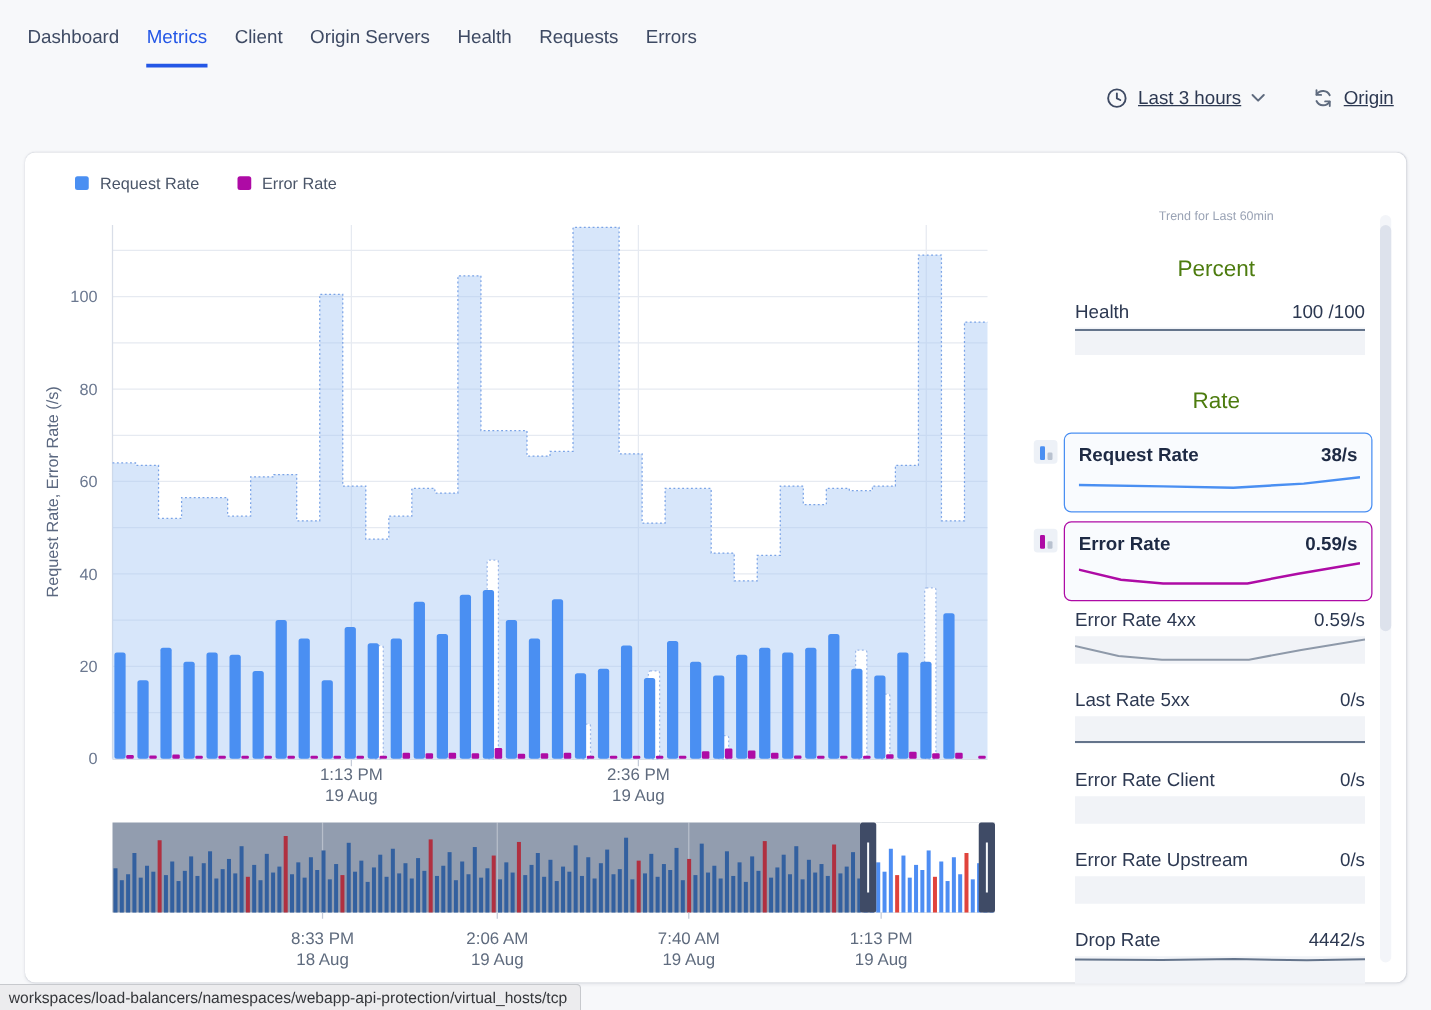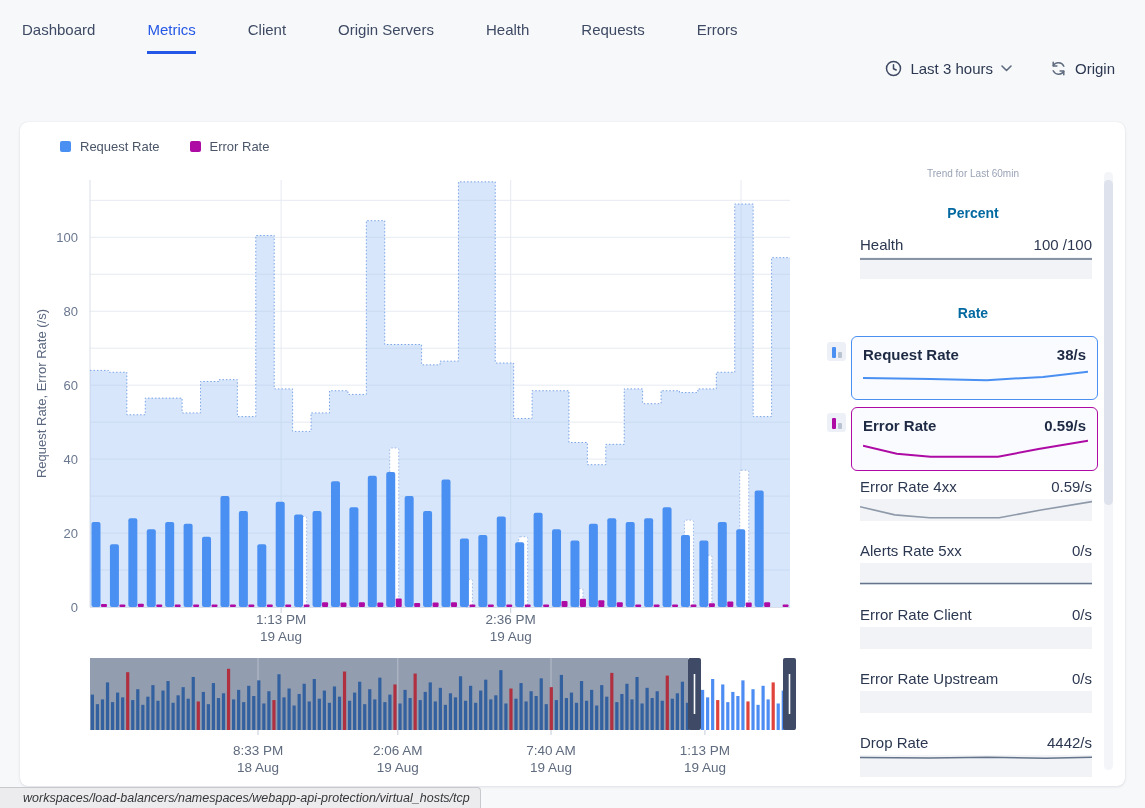--- a/index.html
+++ b/index.html
@@ -2,59 +2,59 @@
 <html><head>
 <meta charset="utf-8">
 <style>
   * { box-sizing: border-box; margin: 0; padding: 0; }
   html,body { width:1145px; height:808px; }
   body {
     font-family: "Liberation Sans", sans-serif;
     background:#f7f8fa; position:relative; overflow:hidden; color:#2c3851;
   }
   
-  .nav { position:absolute; top:0; left:0; right:0; padding:21px 0 0 22px; display:flex; gap:52px; }
+  .nav { position:absolute; top:0; left:0; right:0; padding:21px 0 0 22px; display:flex; gap:22px; }
   .tab { font-size:15px; font-weight:500; color:#3e4a63; padding-bottom:13px; cursor:pointer; white-space:nowrap; }
   .tab.active { color:#2457e6; font-weight:400; border-bottom:3px solid #2457e6; }
   
-  .toolbar { position:absolute; top:60px; right:30px; display:flex; align-items:center; gap:38px; }
+  .toolbar { position:absolute; top:70px; right:30px; display:flex; align-items:center; gap:38px;text-decoration:underline; }
   .tool-btn { display:flex; align-items:center; gap:8px; font-size:15px; color:#2c3851; cursor:pointer; }
   .tool-btn svg { display:block; }
   
   .card { position:absolute; left:20px; top:122px; width:1105px; height:664px;
           background:#fff; border-radius:8px; box-shadow:0 1px 3px rgba(30,42,68,.10), 0 0 1px rgba(30,42,68,.14);text-align:center; }
   .legend { position:absolute; left:40px; top:17px; display:flex; gap:30px; }
   .legend-item { display:flex; align-items:center; gap:9px; font-size:13px; color:#4a5568; cursor:pointer; }
   .legend-swatch { width:11px; height:11px; border-radius:2px; }
   .chart-svg { position:absolute; left:0; top:0; }
   
   .sidebar { position:absolute; left:788px; top:0; width:310px; height:664px; }
   .trend-title { padding:46px 0 0 20px; font-size:10px; color:#9aa3b5; }
-  .section-heading { margin:26px 0 15px 20px; font-size:14px; font-weight:700; color:#0369a1; }
+  .section-heading { margin:26px 0 15px 20px; font-size:18px; font-weight:400; color:#4d7c0f; }
   .metric-item { position:relative; margin:0 0 21px 52px; width:232px; cursor:pointer; }
   .metric-item.cardstyle { margin-left:43px; width:247px; border:1.5px solid; border-radius:6px;
                            padding:9px 11px 10px; background:#f9fbfe; margin-bottom:7px; }
   .metric-head { display:flex; justify-content:space-between; align-items:baseline; font-size:15px; color:#2c3851; margin-bottom:4px; }
   .metric-label { font-weight:400; }
   .metric-value { font-weight:400; }
   .cardstyle .metric-label, .cardstyle .metric-value { font-weight:700; color:#1e2a44; }
   .spark { position:relative; height:22px; }
   .metric-item:not(.cardstyle) .spark { background:#f1f3f7; }
   .spark svg { position:absolute; left:0; top:0; }
   .mini-icon { position:absolute; left:-25px; top:5px; width:19px; height:19px; background:#edf1f7;
                border-radius:3px; display:flex; align-items:flex-end; justify-content:center; gap:2px; padding-bottom:3px; }
   .mini-icon .b1 { width:4px; height:11px; border-radius:1px; }
   .mini-icon .b2 { width:4px; height:6px; border-radius:1px; background:#b9c2d0; }
   
   .scroll-track { position:absolute; right:5px; top:50px; width:9px; height:598px; background:#f3f5f9; border-radius:5px; }
   .scroll-thumb { position:absolute; left:0; top:8px; width:9px; height:325px; background:#dde2ec; border-radius:5px; cursor:pointer; }
   
   .status-bar { position:absolute; left:-1px; bottom:0; height:21px; background:#ececee;
                 border:1px solid #c7c9cd; border-bottom:none; border-left:none; border-top-right-radius:4px;
-                font-size:12.5px; color:#35373b; padding:3px 10px 0 24px; white-space:nowrap;font-style:italic; }
+                font-size:12.5px; color:#35373b; padding:3px 10px 0 8px; white-space:nowrap; }
 </style>
 </head>
 <body>
 
 <nav class="nav" id="nav">
     <div class="tab">Dashboard</div>
     <div class="tab active">Metrics</div>
     <div class="tab">Client</div>
     <div class="tab">Origin Servers</div>
     <div class="tab">Health</div>
@@ -432,21 +432,21 @@
             <span class="metric-value">0.59/s</span>
           </div>
           <div class="spark">
             <svg width="232" height="22">
               <polyline points="0,7.699999999999999 34.8,15.84 69.6,18.7 139.2,18.7 180.96,11 232,2.6399999999999997" fill="none" stroke="#8e99a9" stroke-width="1.6"></polyline>
             </svg>
           </div>
         </div>
         <div class="metric-item">
           <div class="metric-head">
-            <span class="metric-label">Alerts Rate 5xx</span>
+            <span class="metric-label">Last Rate 5xx</span>
             <span class="metric-value">0/s</span>
           </div>
           <div class="spark">
             <svg width="232" height="22">
               <polyline points="0,20.5 232,20.5" fill="none" stroke="#64748b" stroke-width="1.6"></polyline>
             </svg>
           </div>
         </div>
         <div class="metric-item">
           <div class="metric-head">

